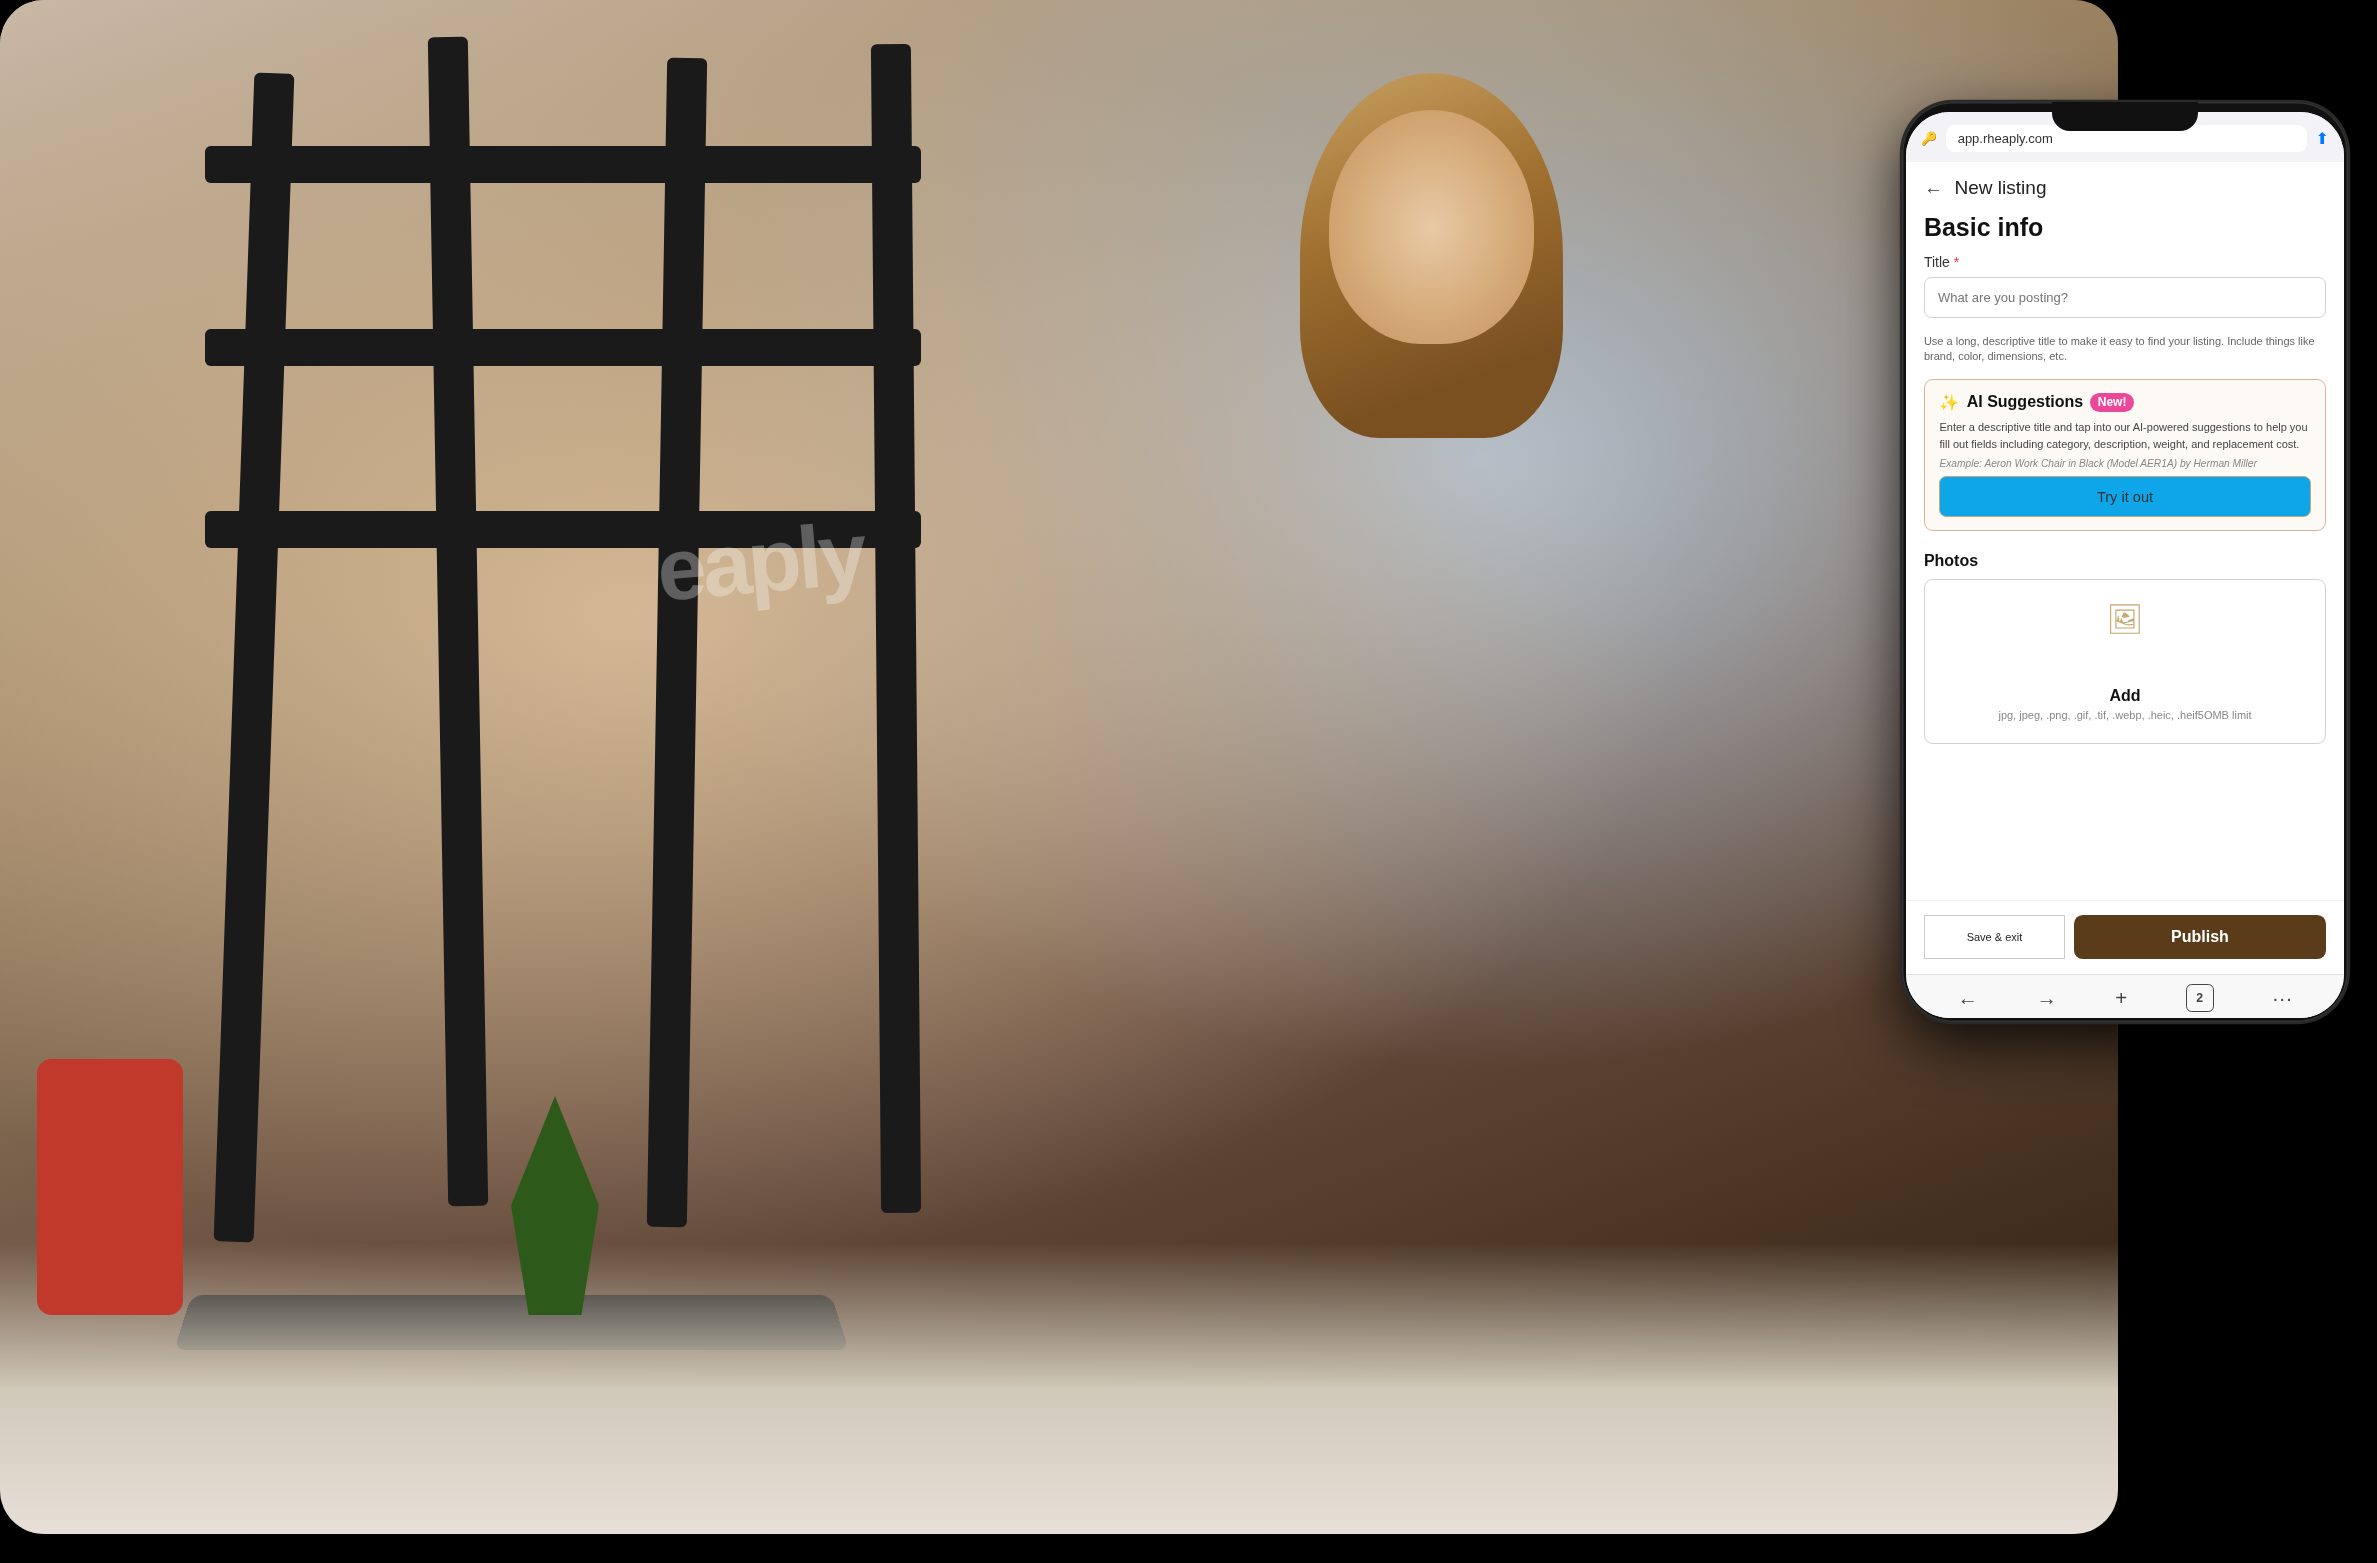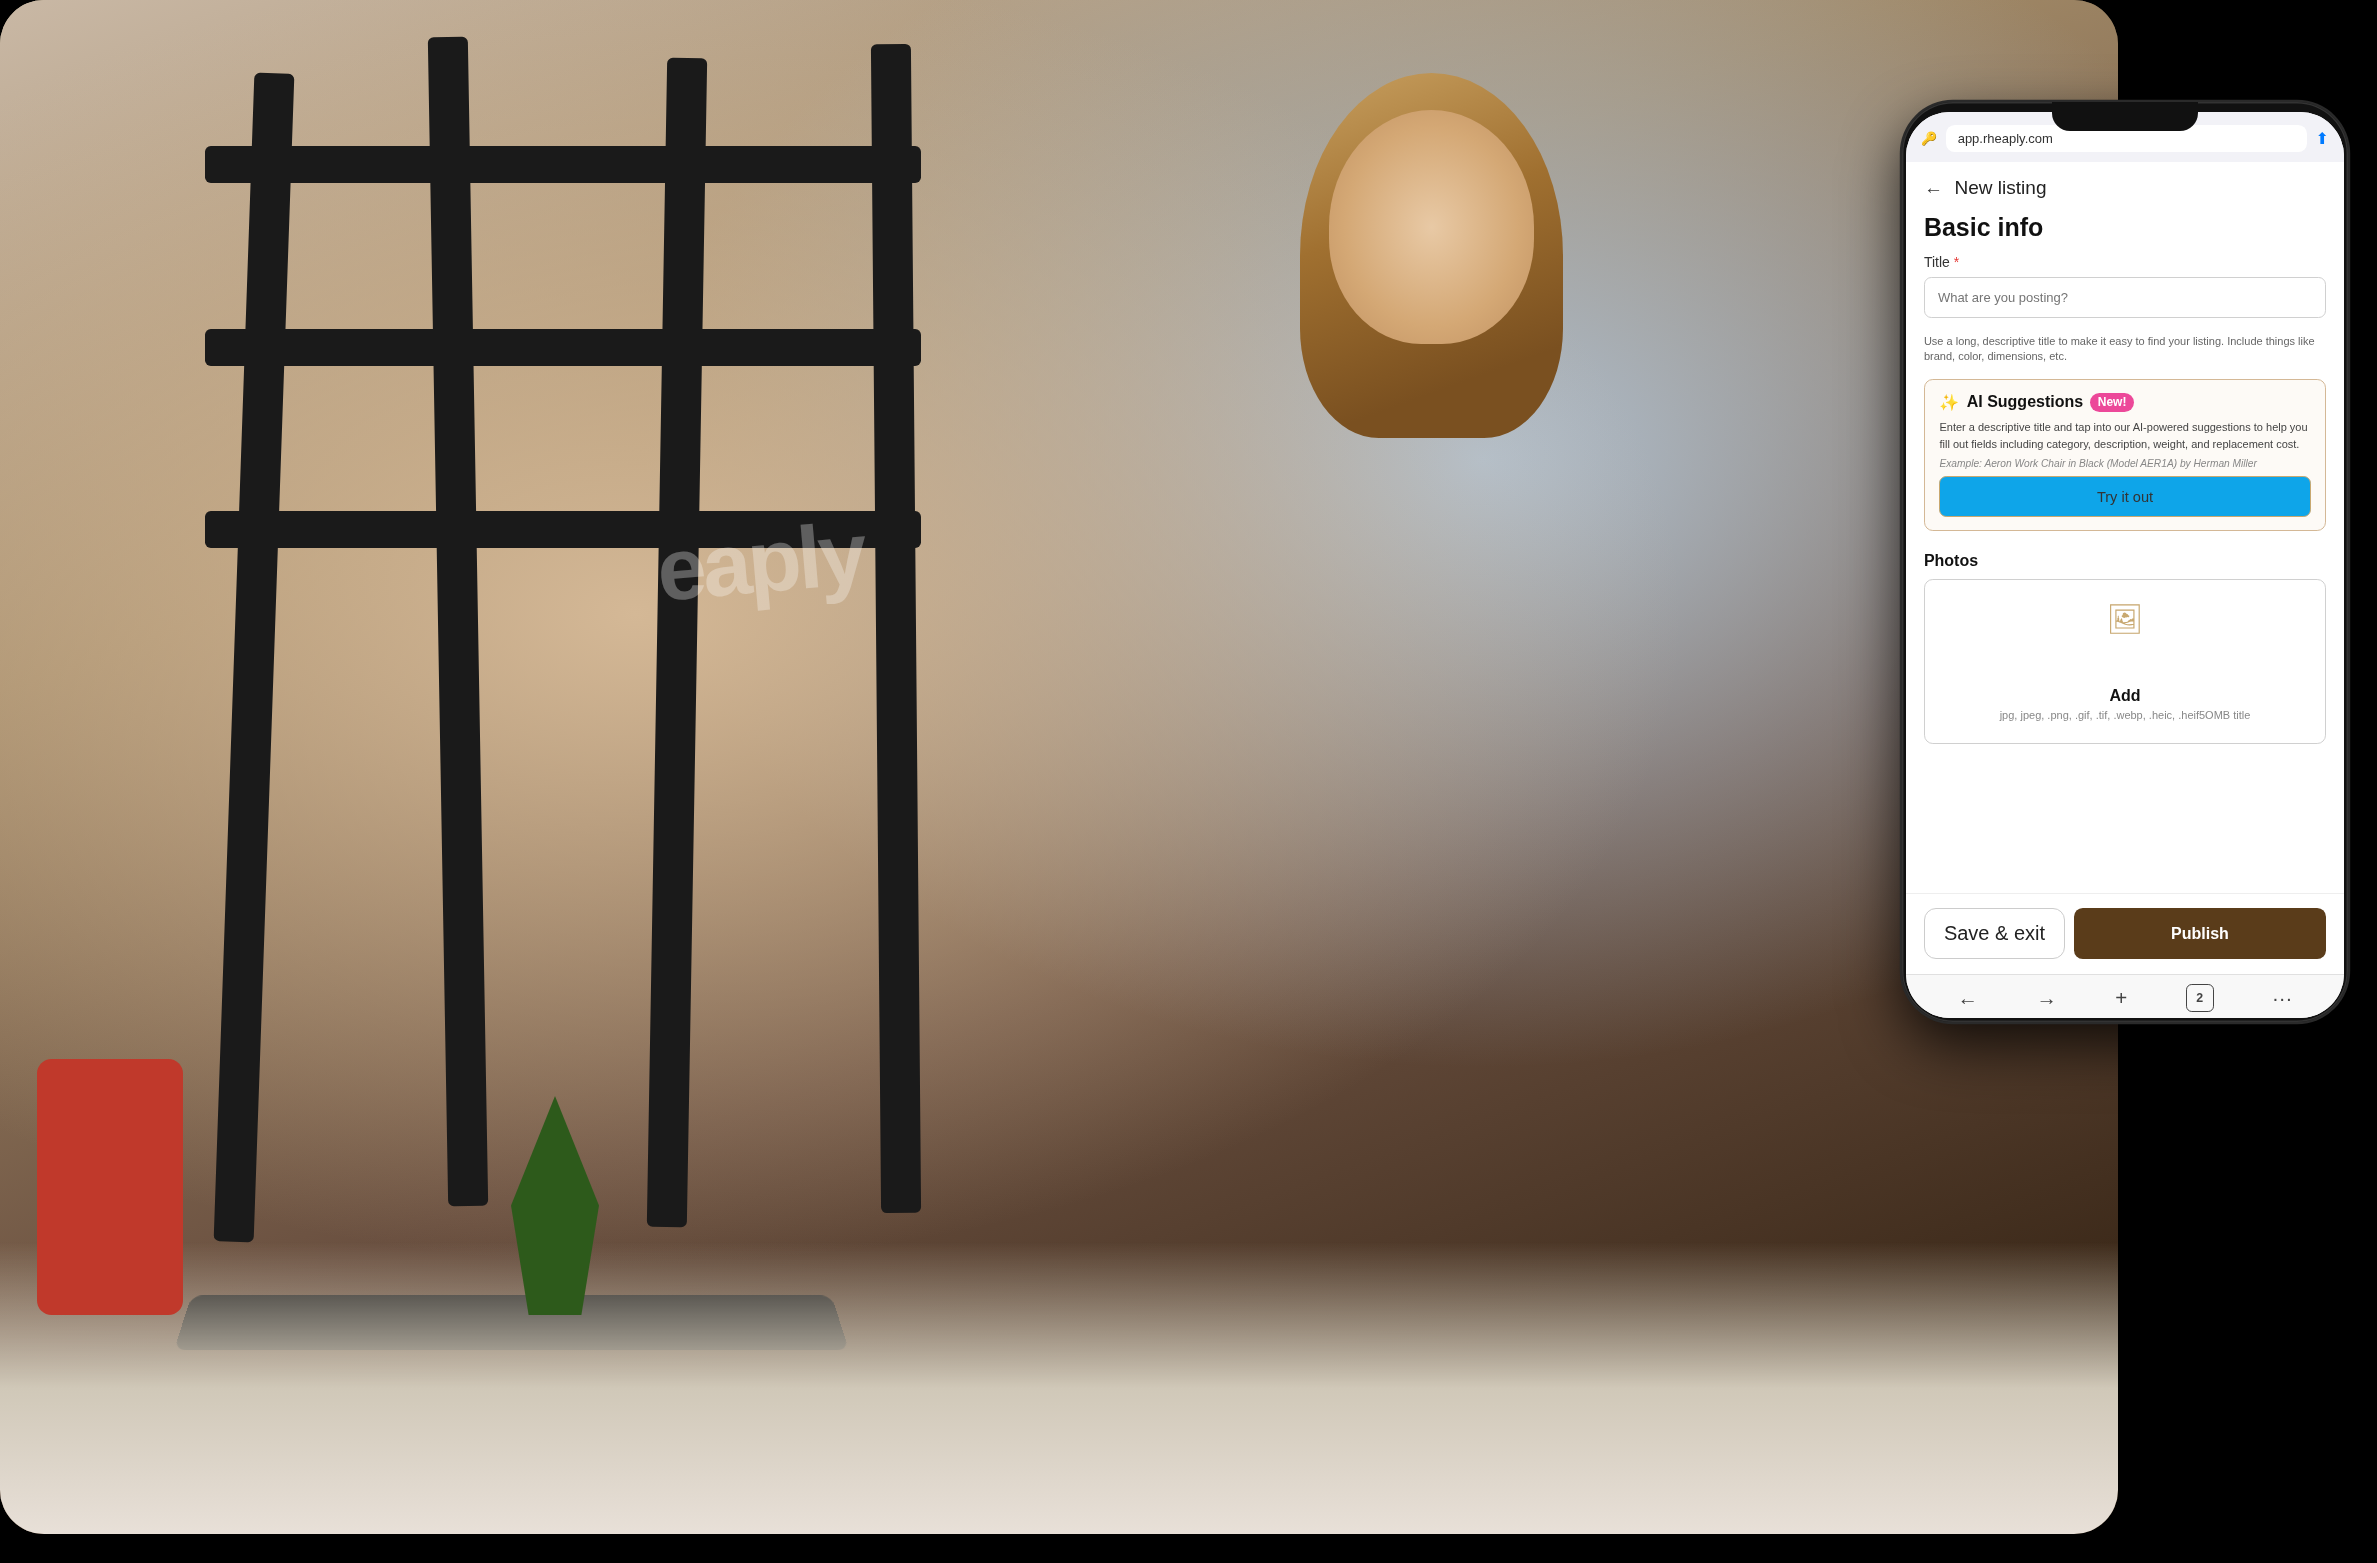--- a/index.html
+++ b/index.html
@@ -298,23 +298,23 @@
       padding: 14.6px 17.5px;
       margin-top: auto;
       background: #fff;
       border-top: 0.7px solid #eee;
     }
 
     .save-exit-btn {
       flex: 1;
       border: 1.1px solid #ccc;
       background: #fff;
-      border-radius: 12px;
+      border-radius: 0;
       padding: 13px;
-      font-size: 20px;
+      font-size: 11px;
       font-weight: 500;
       color: #222;
       cursor: pointer;
       text-align: center;
     }
 
     .publish-btn {
       flex: 2;
       border: none;
       background: #5a3c1a;
@@ -502,21 +502,21 @@
         <div class="ai-description">Enter a descriptive title and tap into our AI-powered suggestions to help you fill out fields including category, description, weight, and replacement cost.</div>
         <div class="ai-example">Example: Aeron Work Chair in Black (Model AER1A) by Herman Miller</div>
         <button class="try-it-btn">Try it out</button>
       </div>
 
       <div class="photos-section">
         <div class="photos-label">Photos</div>
         <div class="photos-upload">
           <span class="upload-icon">🖼</span>
           <div class="upload-label">Add</div>
-          <div class="upload-hint">jpg, jpeg, .png, .gif, .tif, .webp, .heic, .heif5OMB title</div>
+          <div class="upload-hint">jpg, jpeg, .png, .gif, .tif, .webp, .heic, .heif5OMB limit</div>
         </div>
       </div>
 
       <div class="bottom-actions">
         <button class="save-exit-btn">Save &amp; exit</button>
         <button class="publish-btn">Publish</button>
       </div>
 
     </div>
 

